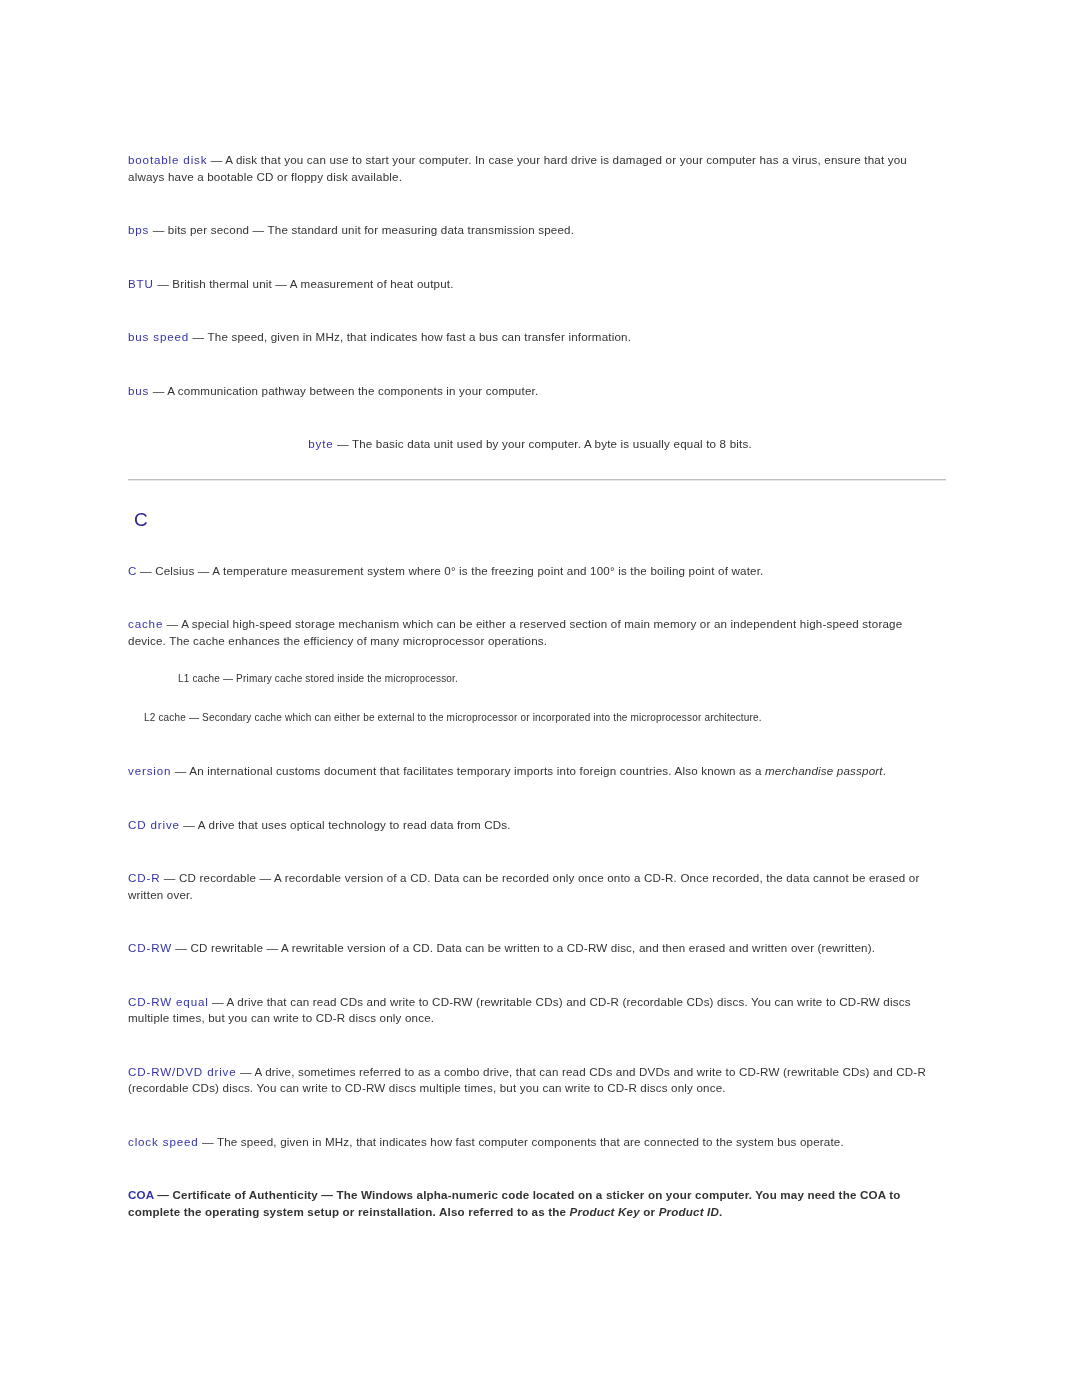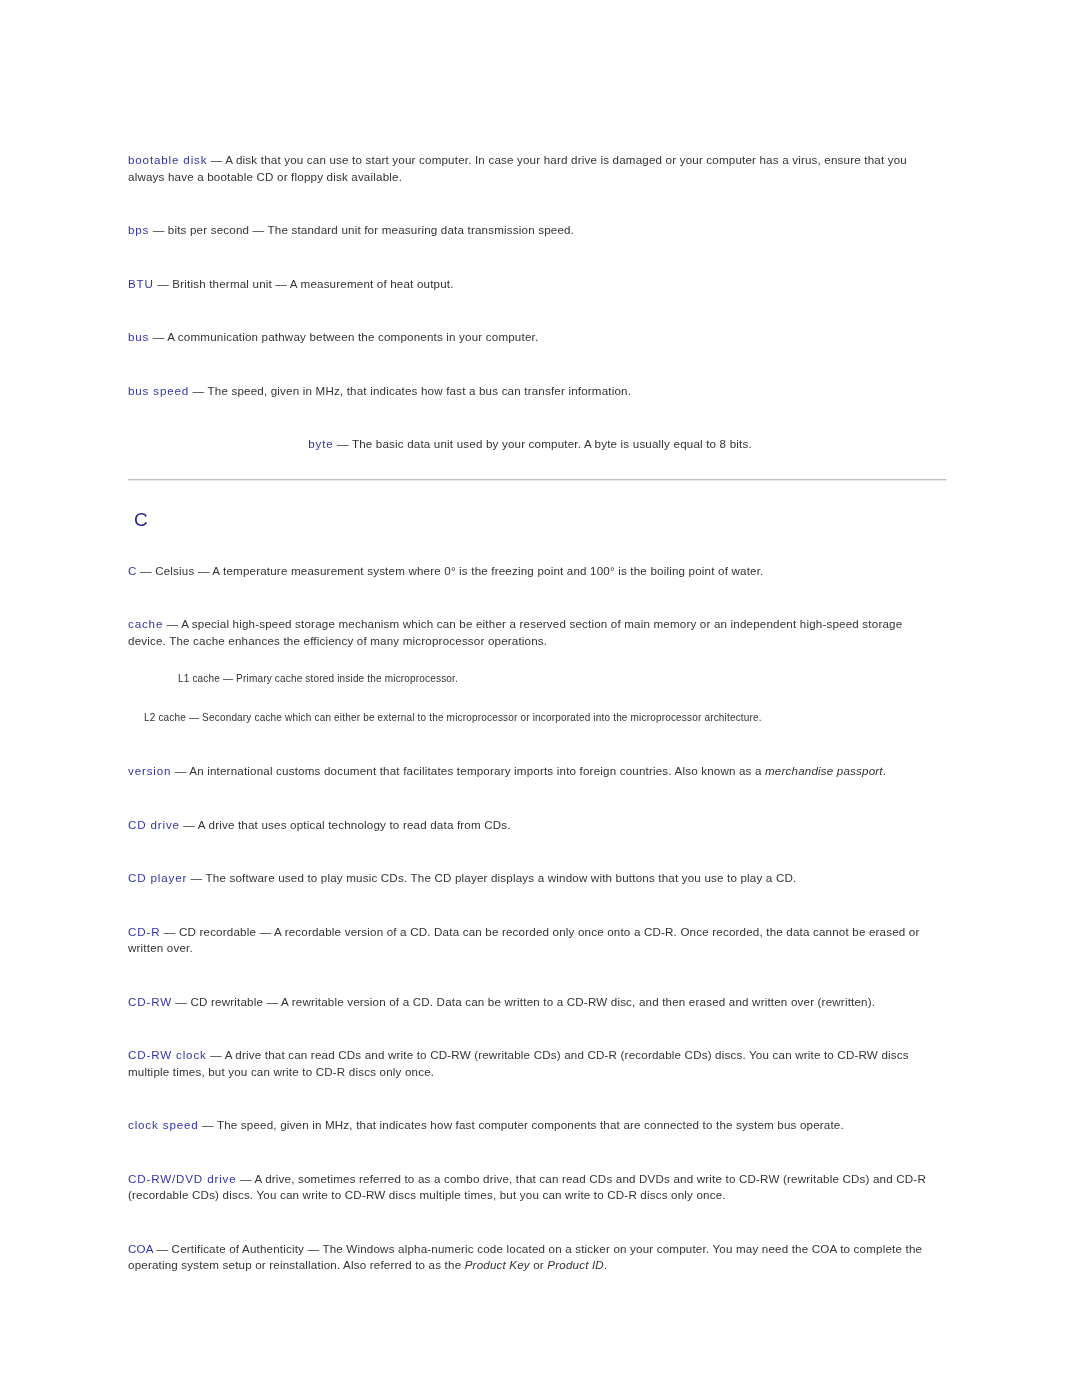--- a/index.html
+++ b/index.html
@@ -27,20 +27,21 @@
   .entry {
     font-size: 11.6px;
     line-height: 16.5px;
     color: #333333;
     letter-spacing: 0.18px;
     margin: 0 0 37px 0;
     text-align: left;
   }
   .entry:last-child {
     margin-bottom: 0;
+    font-weight: bold;
   }
   .term {
     color: #3333aa;
     letter-spacing: 0.85px;
   }
   .term-plain {
     color: #3333aa;
     letter-spacing: 0.18px;
   }
   .dash {
@@ -89,23 +90,23 @@
 
 <div class="page">
   <div class="glossary">
 
     <p class="entry"><span class="term">bootable disk</span><span class="dash"> — </span><span>A disk that you can use to start your computer. In case your hard drive is damaged or your computer has a virus, ensure that you always have a bootable CD or floppy disk available.</span></p>
 
     <p class="entry"><span class="term">bps</span><span class="dash"> — </span><span>bits per second — The standard unit for measuring data transmission speed.</span></p>
 
     <p class="entry"><span class="term">BTU</span><span class="dash"> — </span><span>British thermal unit — A measurement of heat output.</span></p>
 
+    <p class="entry"><span class="term">bus speed</span><span class="dash"> — </span><span>The speed, given in MHz, that indicates how fast a bus can transfer information.</span></p>
+
     <p class="entry"><span class="term">bus</span><span class="dash"> — </span><span>A communication pathway between the components in your computer.</span></p>
-
-    <p class="entry"><span class="term">bus speed</span><span class="dash"> — </span><span>The speed, given in MHz, that indicates how fast a bus can transfer information.</span></p>
 
     <p class="entry" style="margin-bottom:0;text-align:center;"><span class="term">byte</span><span class="dash"> — </span><span>The basic data unit used by your computer. A byte is usually equal to 8 bits.</span></p>
 
     <hr class="rule">
 
     <div class="section-letter">C</div>
 
     <div class="post-letter-gap"></div>
 
     <p class="entry"><span class="term-plain">C</span><span class="dash"> — </span><span>Celsius — A temperature measurement system where 0° is the freezing point and 100° is the boiling point of water.</span></p>
@@ -115,28 +116,27 @@
     <div class="sub-block">
       <p class="sub-entry">L1 cache — Primary cache stored inside the microprocessor.</p>
       <p class="sub-entry">L2 cache — Secondary cache which can either be external to the microprocessor or incorporated into the microprocessor architecture.</p>
     </div>
 
     <p class="entry"><span class="term">version</span><span class="dash"> — </span><span>An international customs document that facilitates temporary imports into foreign countries. Also known as a </span><em>merchandise passport</em><span>.</span></p>
 
 
     <p class="entry"><span class="term">CD drive</span><span class="dash"> — </span><span>A drive that uses optical technology to read data from CDs.</span></p>
 
-    <p class="entry"><span class="term">CD player</span><span class="dash"> — </span><span>The software used to play music CDs. The CD player displays a window with buttons that you use to play a CD.</span></p>
 
     <p class="entry"><span class="term">CD-R</span><span class="dash"> — </span><span>CD recordable — A recordable version of a CD. Data can be recorded only once onto a CD-R. Once recorded, the data cannot be erased or written over.</span></p>
 
     <p class="entry"><span class="term">CD-RW</span><span class="dash"> — </span><span>CD rewritable — A rewritable version of a CD. Data can be written to a CD-RW disc, and then erased and written over (rewritten).</span></p>
 
-    <p class="entry"><span class="term">CD-RW clock</span><span class="dash"> — </span><span>A drive that can read CDs and write to CD-RW (rewritable CDs) and CD-R (recordable CDs) discs. You can write to CD-RW discs multiple times, but you can write to CD-R discs only once.</span></p>
+    <p class="entry"><span class="term">CD-RW equal</span><span class="dash"> — </span><span>A drive that can read CDs and write to CD-RW (rewritable CDs) and CD-R (recordable CDs) discs. You can write to CD-RW discs multiple times, but you can write to CD-R discs only once.</span></p>
+
+    <p class="entry"><span class="term">CD-RW/DVD drive</span><span class="dash"> — </span><span>A drive, sometimes referred to as a combo drive, that can read CDs and DVDs and write to CD-RW (rewritable CDs) and CD-R (recordable CDs) discs. You can write to CD-RW discs multiple times, but you can write to CD-R discs only once.</span></p>
 
     <p class="entry"><span class="term">clock speed</span><span class="dash"> — </span><span>The speed, given in MHz, that indicates how fast computer components that are connected to the system bus operate.</span></p>
-
-    <p class="entry"><span class="term">CD-RW/DVD drive</span><span class="dash"> — </span><span>A drive, sometimes referred to as a combo drive, that can read CDs and DVDs and write to CD-RW (rewritable CDs) and CD-R (recordable CDs) discs. You can write to CD-RW discs multiple times, but you can write to CD-R discs only once.</span></p>
 
     <p class="entry"><span class="term-plain">COA</span><span class="dash"> — </span><span>Certificate of Authenticity — The Windows alpha-numeric code located on a sticker on your computer. You may need the COA to complete the operating system setup or reinstallation. Also referred to as the </span><em>Product Key</em><span> or </span><em>Product ID</em><span>.</span></p>
 
   </div>
 </div>
 
 </body></html>

